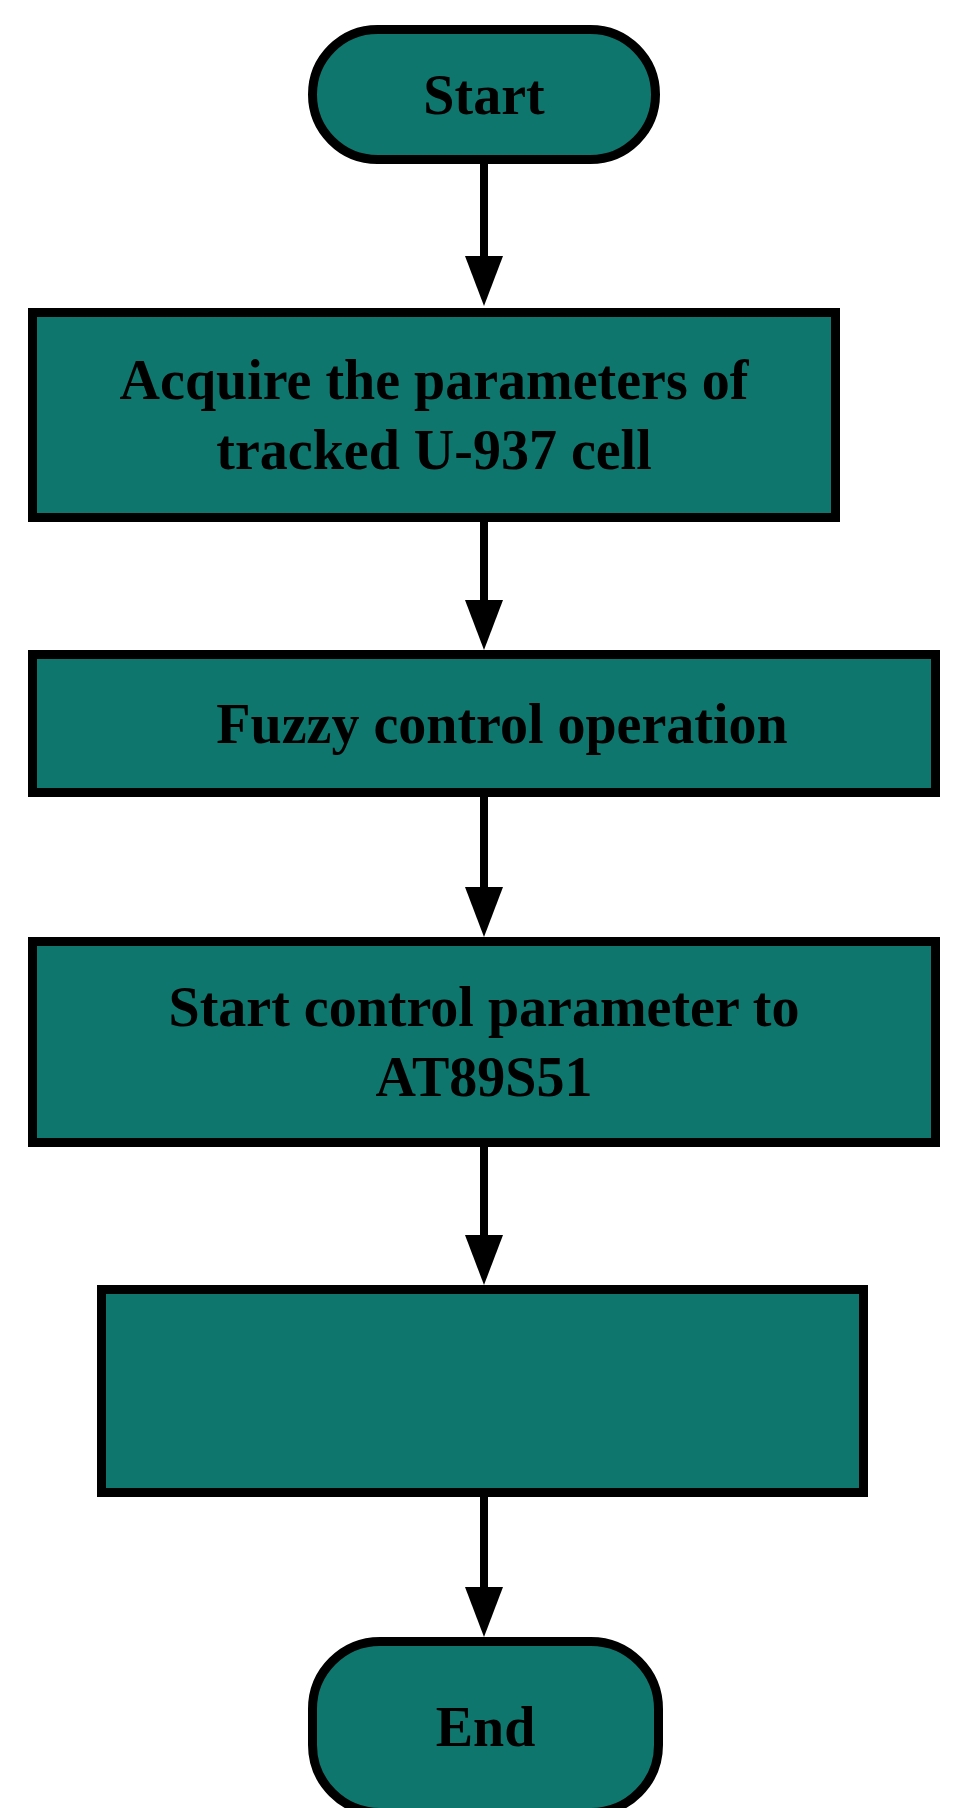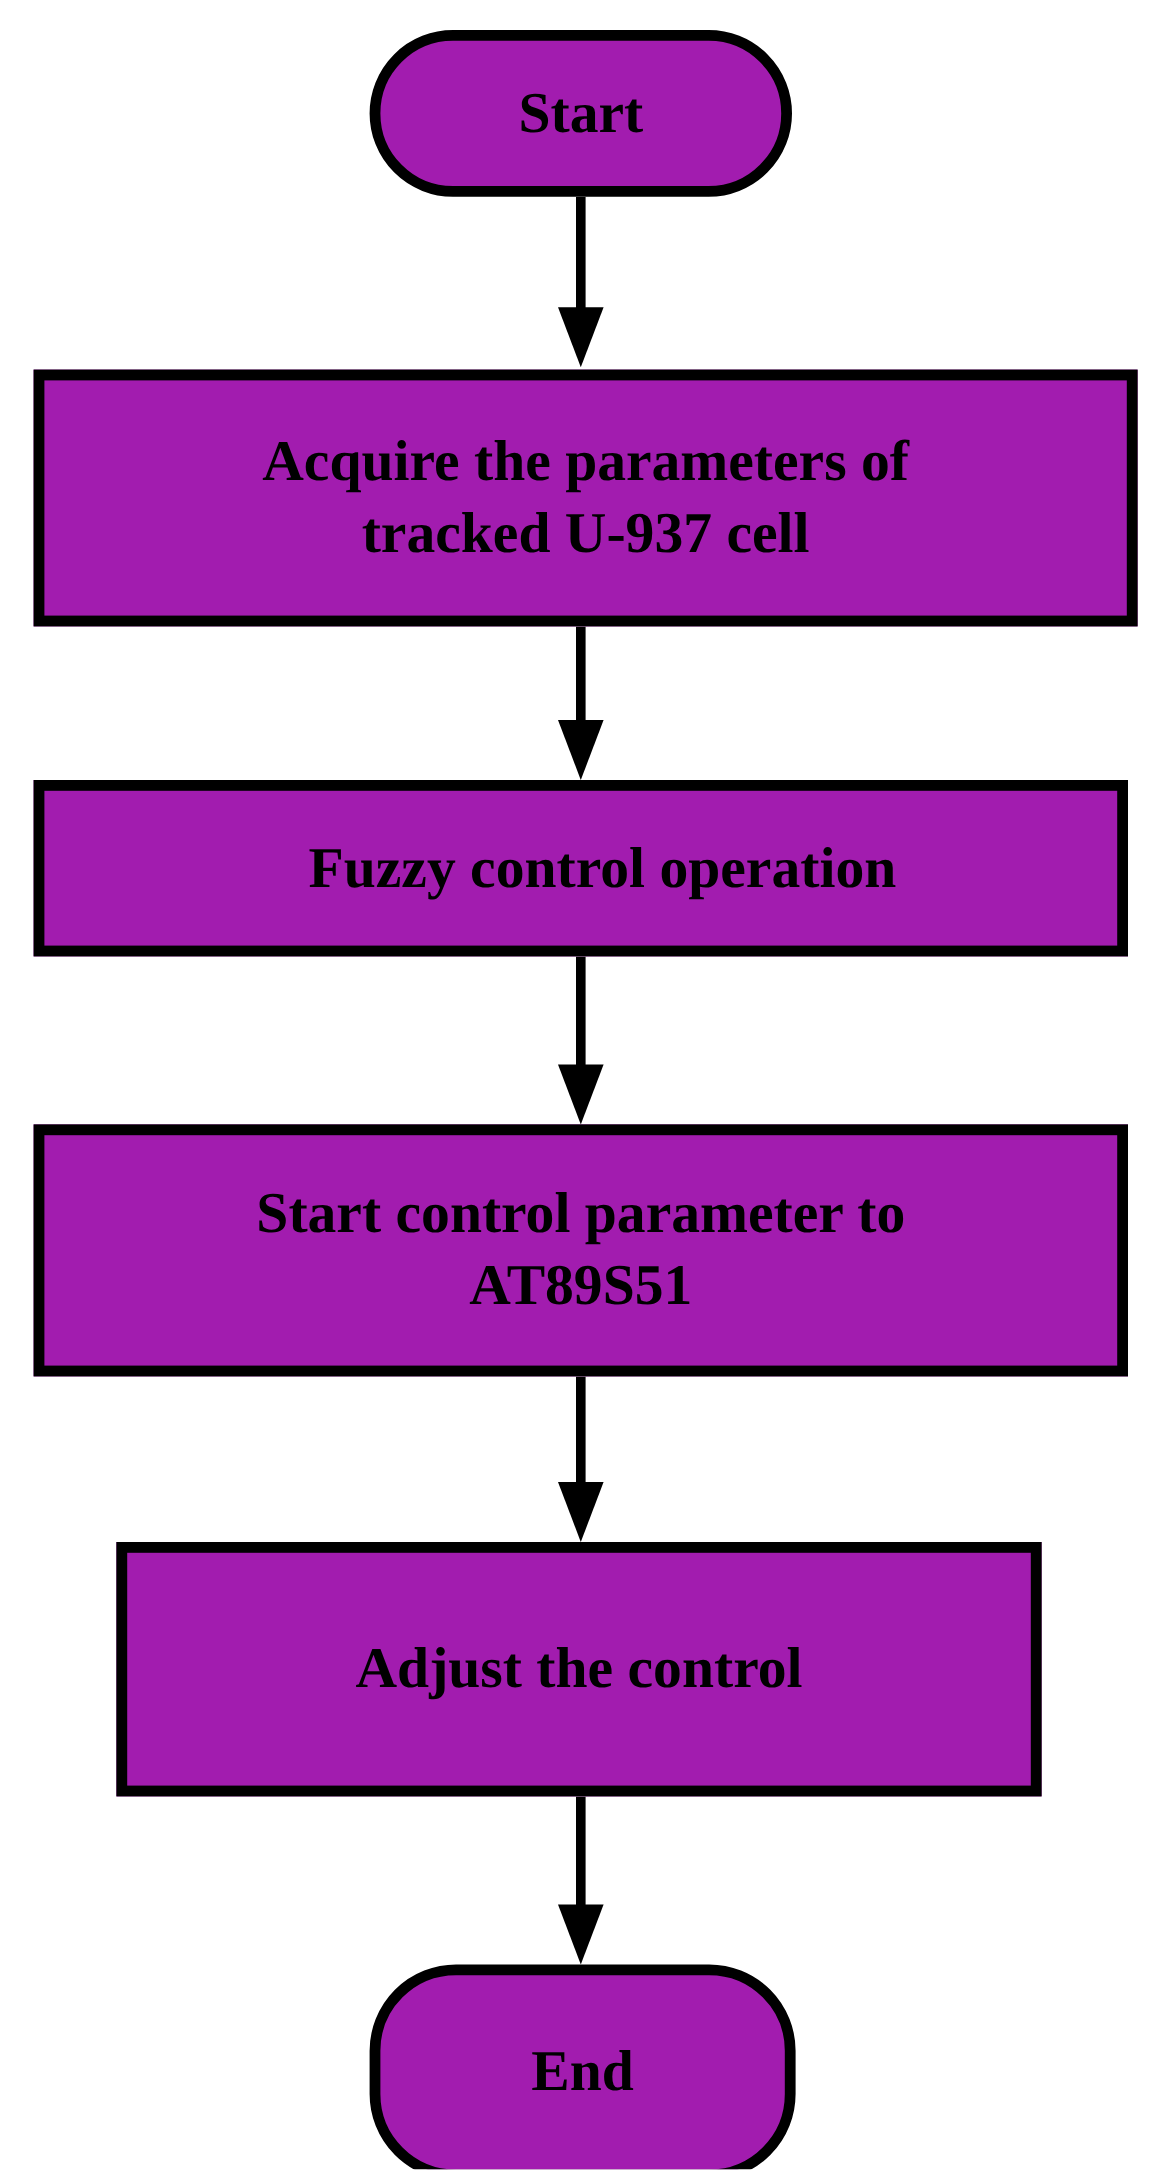--- a/index.html
+++ b/index.html
@@ -12,45 +12,45 @@
     width: 968px;
     height: 1808px;
     background: #ffffff;
     font-family: "Liberation Serif", "DejaVu Serif", serif;
     color: #000000;
     overflow: hidden;
   }
   .node {
     position: absolute;
     box-sizing: border-box;
-    background: #a21caf;
+    background: #0f766e;
     border: 9px solid #000000;
     display: flex;
     flex-direction: column;
     align-items: center;
     justify-content: center;
     text-align: center;
     font-weight: bold;
-    font-size: 48px;
+    font-size: 56px;
     line-height: 1.25;
   }
   .terminator {
     border-radius: 72px;
   }
   .node .line {
     display: block;
     white-space: nowrap;
   }
   .arrow {
     position: absolute;
     width: 48px;
   }
   
   #n-start { left: 308px; top: 25px;   width: 352px; height: 139px; }
-  #n-step1 { left: 28px;  top: 308px;  width: 920px; height: 214px; }
+  #n-step1 { left: 28px;  top: 308px;  width: 812px; height: 214px; }
   #n-step2 { left: 28px;  top: 650px;  width: 912px; height: 147px; padding-left: 36px; }
   #n-step3 { left: 28px;  top: 937px;  width: 912px; height: 210px; }
   #n-step4 { left: 97px;  top: 1285px; width: 771px; height: 212px; }
   #n-end   { left: 308px; top: 1637px; width: 355px; height: 180px; }
   #a1 { left: 460px; top: 164px;  height: 142px; }
   #a2 { left: 460px; top: 522px;  height: 128px; }
   #a3 { left: 460px; top: 797px;  height: 140px; }
   #a4 { left: 460px; top: 1147px; height: 138px; }
   #a5 { left: 460px; top: 1497px; height: 140px; }
 </style>
@@ -91,21 +91,20 @@
     <span class="line">Start control parameter to</span>
     <span class="line">AT89S51</span>
   </div>
 
   <svg class="arrow" id="a4" viewBox="0 0 48 138">
     <line x1="24" y1="0" x2="24" y2="92" stroke-width="8" stroke="#000000"></line>
     <polygon points="5,88 43,88 24,138" fill="#000000"></polygon>
   </svg>
 
   <div class="node" id="n-step4">
-    <span class="line">Adjust the control</span>
   </div>
 
   <svg class="arrow" id="a5" viewBox="0 0 48 140">
     <line x1="24" y1="0" x2="24" y2="94" stroke-width="8" stroke="#000000"></line>
     <polygon points="5,90 43,90 24,140" fill="#000000"></polygon>
   </svg>
 
   <div class="node terminator" id="n-end">
     <span class="line">End</span>
   </div>

